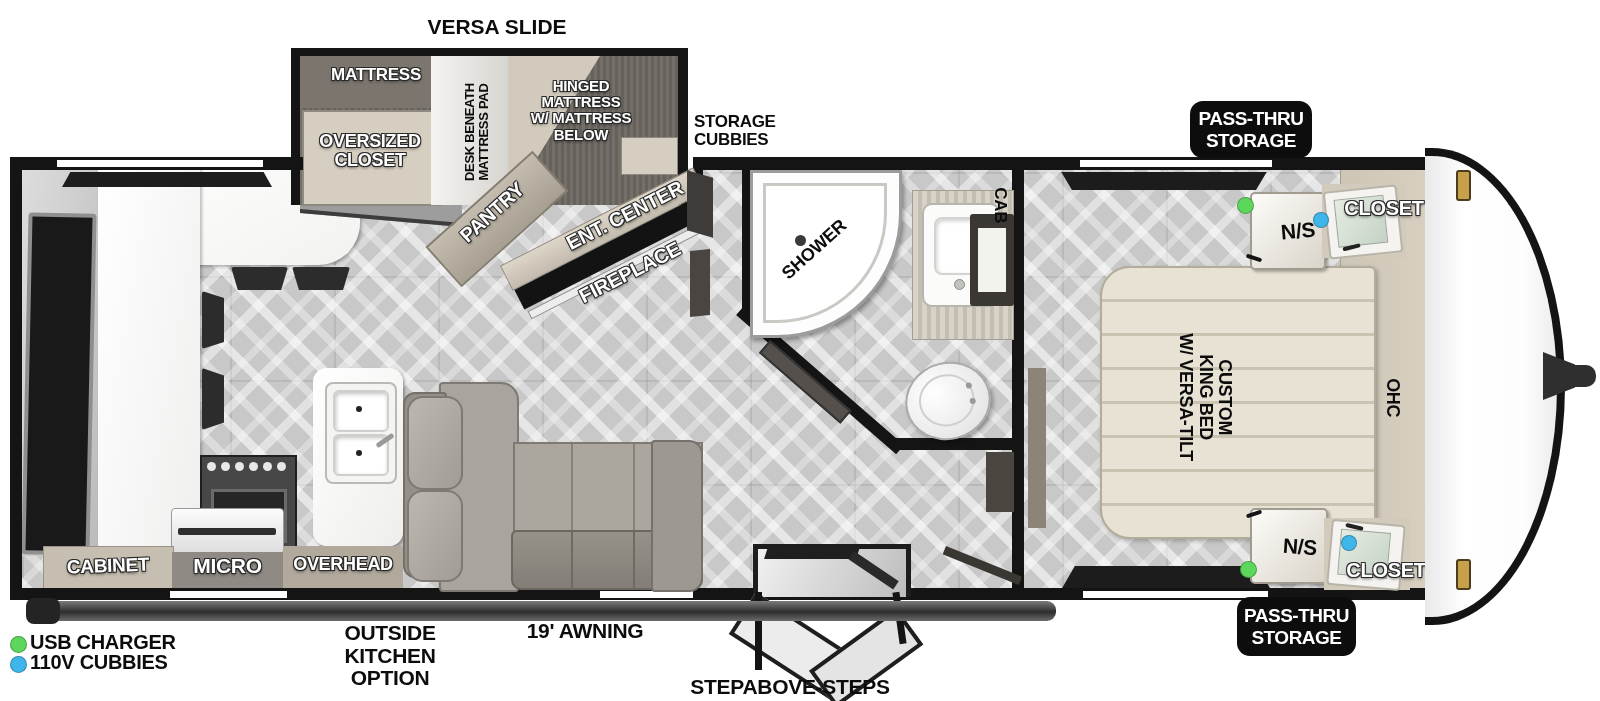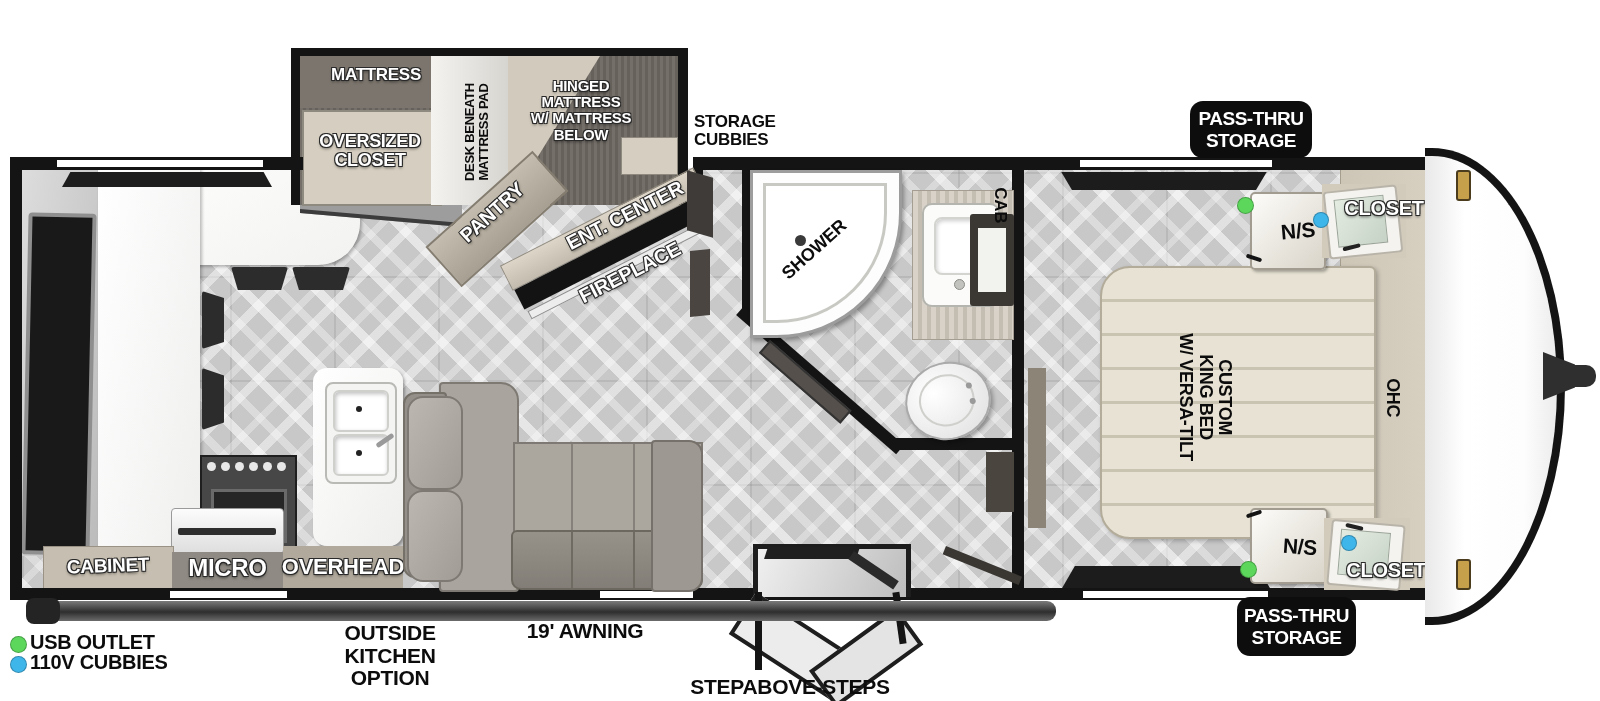--- a/index.html
+++ b/index.html
@@ -64,40 +64,41 @@
     <div class="abs" style="left:6px;top:50px;width:52px;height:38px;background:#fff;border:2px solid #cfcfcc;border-radius:6px;box-shadow:inset 1px 2px 4px rgba(0,0,0,.25);"></div>
     <div class="abs" style="left:29px;top:22px;width:6px;height:6px;border-radius:50%;background:#222;"></div>
     <div class="abs" style="left:29px;top:66px;width:6px;height:6px;border-radius:50%;background:#222;"></div>
     <div class="abs" style="left:48px;top:54px;width:20px;height:5px;background:#9a9a9a;border-radius:3px;transform:rotate(-35deg);"></div>
   </div>
 
   <div class="abs" style="left:43px;top:546px;width:129px;height:44px;background:#c6beb0;border:1px solid #9a9284;"></div>
   <div class="abs" style="left:172px;top:552px;width:111px;height:38px;background:#8f8b84;"></div>
   <div class="abs" style="left:283px;top:546px;width:120px;height:44px;background:#b1a99c;"></div>
   <div class="abs lbl wlbl" style="left:48px;top:556px;width:120px;font-size:19px;transform:rotate(-2deg);">CABINET</div>
-  <div class="abs lbl wlbl" style="left:175px;top:555px;width:105px;font-size:24px;">MICRO</div>
-  <div class="abs lbl wlbl" style="left:280px;top:555px;width:126px;font-size:22px;">OVERHEAD</div>
+  <div class="abs lbl wlbl" style="left:175px;top:555px;width:105px;font-size:21px;">MICRO</div>
+  <div class="abs lbl wlbl" style="left:280px;top:555px;width:126px;font-size:18px;">OVERHEAD</div>
 
   <div class="abs" style="left:300px;top:188px;width:162px;height:28px;background:#9d9d9d;border-bottom:4px solid #3c3c3c;transform:skewY(5deg);"></div>
   <div class="abs carpet" style="left:291px;top:48px;width:378px;height:149px;border-left:9px solid #141414;border-top:8px solid #141414;border-right:10px solid #141414;">
     <div class="abs" style="left:0;top:0;width:138px;height:52px;background:#7b756d;"></div>
     <div class="abs lbl wlbl" style="left:14px;top:10px;width:124px;font-size:17px;">MATTRESS</div>
     <div class="abs tanbox" style="left:2px;top:54px;width:136px;height:92px;"></div>
     <div class="abs lbl wlbl" style="left:4px;top:76px;width:132px;font-size:18px;">OVERSIZED
 CLOSET</div>
     <div class="abs" style="left:131px;top:0;width:77px;height:149px;background:linear-gradient(90deg,#f4f3f0,#d7d5d0);"></div>
     <div class="abs" style="left:208px;top:0;width:92px;height:149px;background:#d2cbbd;clip-path:polygon(0 0,100% 0,0 100%);"></div>
     <div class="abs lbl blbl" style="left:102px;top:62px;width:150px;font-size:13px;transform:rotate(-90deg);">DESK BENEATH
 MATTRESS PAD</div>
     <div class="abs lbl wlbl" style="left:222px;top:22px;width:118px;font-size:15px;">HINGED
 MATTRESS
 W/ MATTRESS
 BELOW</div>
     <div class="abs tanbox" style="left:321px;top:81px;width:55px;height:36px;border-width:1px;"></div>
   </div>
+  <div class="abs lbl blbl" style="left:382px;top:16px;width:230px;font-size:21px;letter-spacing:0;">VERSA SLIDE</div>
   <div class="abs wall" style="left:683px;top:170px;width:20px;height:46px;"></div>
 
   <div class="abs wall" style="left:10px;top:157px;width:293px;height:13px;"></div>
   <div class="abs" style="left:57px;top:160px;width:206px;height:7px;background:#fff;"></div>
   <div class="abs wall" style="left:693px;top:157px;width:740px;height:13px;"></div>
   <div class="abs" style="left:1080px;top:160px;width:192px;height:7px;background:#fff;"></div>
   <div class="abs wall" style="left:10px;top:157px;width:12px;height:443px;"></div>
   <div class="abs wall" style="left:10px;top:588px;width:1423px;height:12px;"></div>
   <div class="abs" style="left:170px;top:591px;width:117px;height:7px;background:#fff;"></div>
   <div class="abs" style="left:600px;top:591px;width:93px;height:7px;background:#fff;"></div>
@@ -225,17 +226,17 @@
 
   <div class="abs" style="left:34px;top:601px;width:1022px;height:20px;background:linear-gradient(180deg,#7b7b7b,#2e2e2e 55%,#6b6b6b);border-radius:9px;"></div>
   <div class="abs" style="left:26px;top:598px;width:34px;height:26px;background:#242424;border-radius:8px;"></div>
   <div class="abs lbl blbl" style="left:515px;top:620px;width:140px;font-size:21px;">19' AWNING</div>
   <div class="abs lbl blbl" style="left:680px;top:676px;width:220px;font-size:21px;">STEPABOVE-STEPS</div>
   <div class="abs lbl blbl" style="left:330px;top:622px;width:120px;font-size:21px;">OUTSIDE
 KITCHEN
 OPTION</div>
 
   <div class="abs dot" style="left:10px;top:636px;width:15px;height:15px;background:#5cd75c;"></div>
-  <div class="abs lbl blbl" style="left:30px;top:632px;width:160px;font-size:20px;text-align:left;">USB OUTLET</div>
+  <div class="abs lbl blbl" style="left:30px;top:632px;width:160px;font-size:20px;text-align:left;">USB CHARGER</div>
   <div class="abs dot" style="left:10px;top:656px;width:15px;height:15px;background:#3fb6ea;"></div>
   <div class="abs lbl blbl" style="left:30px;top:652px;width:160px;font-size:20px;text-align:left;">110V CUBBIES</div>
 
 </div>
 
 </body></html>

